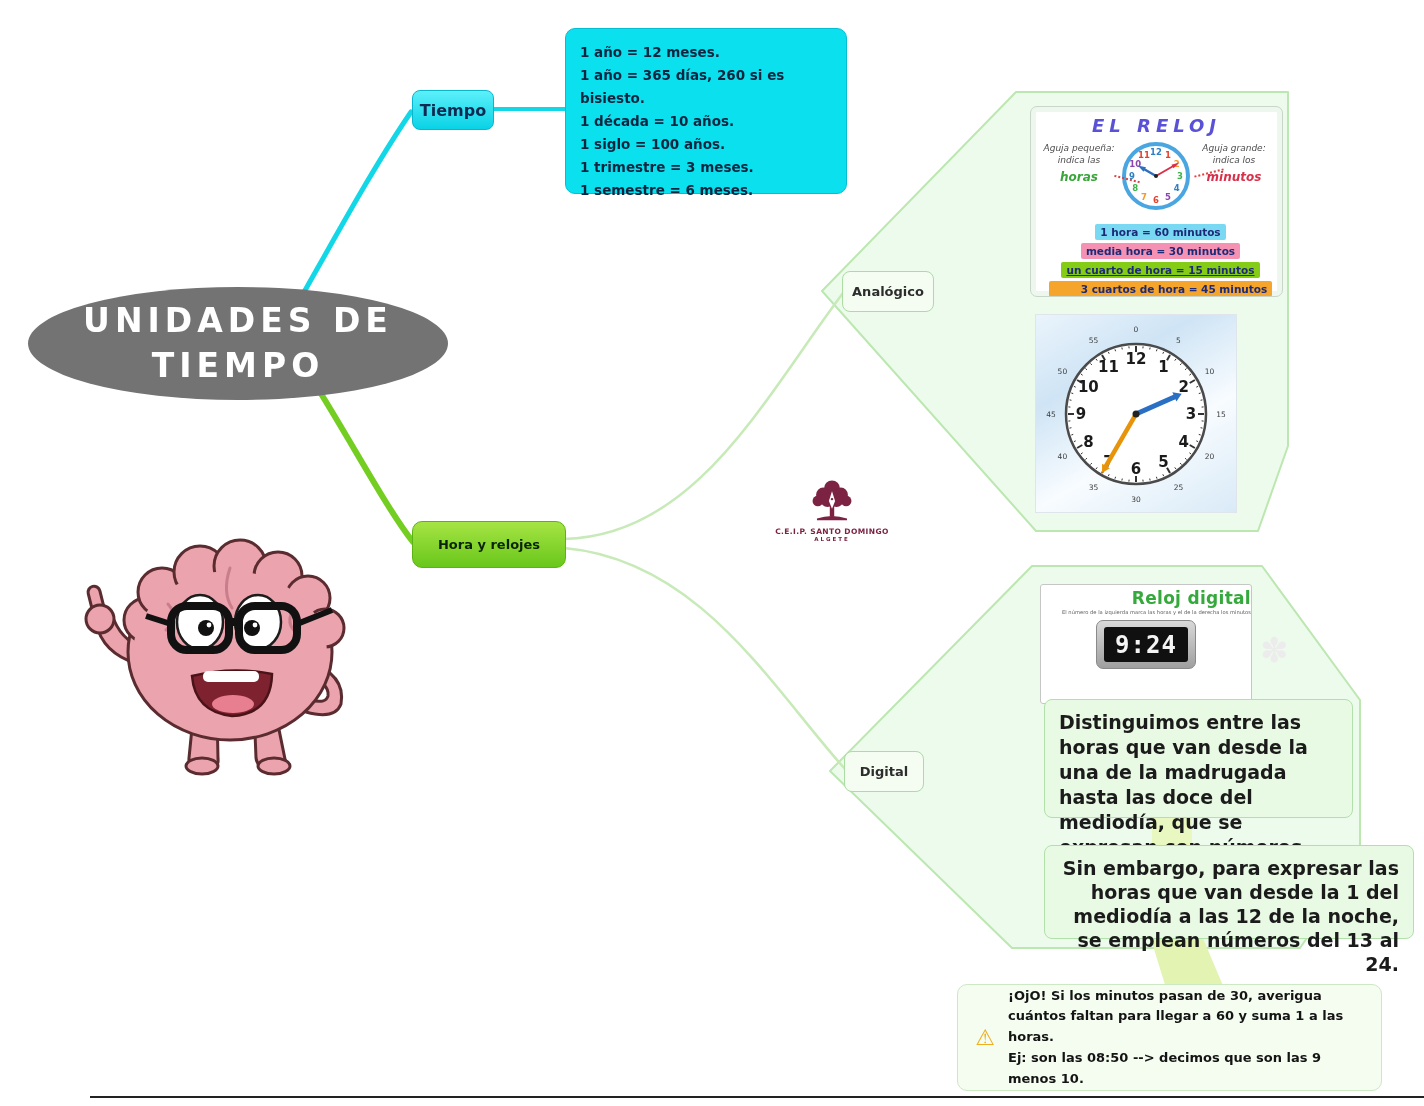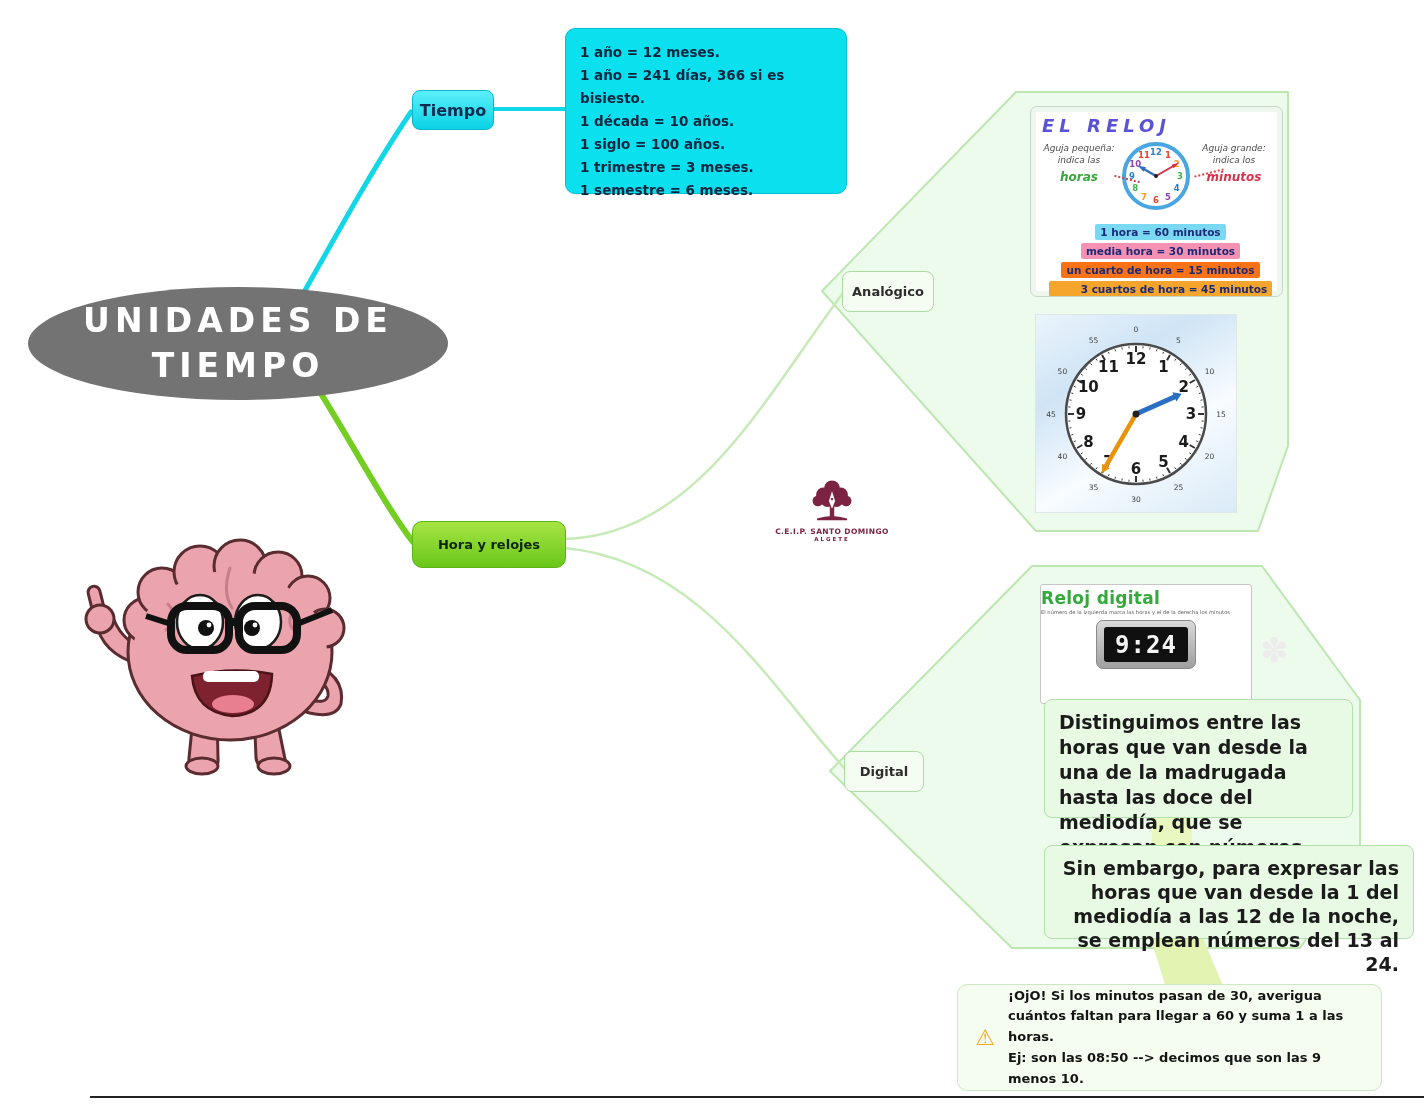--- a/index.html
+++ b/index.html
@@ -26,39 +26,39 @@
 
   
   .facts-box{position:absolute;left:565px;top:28px;width:282px;height:166px;background:#0ae0ee;
     border:1px solid #04bfd4;border-radius:10px;padding:12px 14px;box-sizing:border-box;z-index:3;
     color:#0e2540;font-size:13.5px;font-weight:600;line-height:23px;}
 
   
   .reloj-card{position:absolute;left:1031px;top:107px;width:251px;height:189px;box-sizing:border-box;
     background:#fff;border:5px solid #edf7ed;outline:1px solid #c8d5c8;border-radius:6px;z-index:3;
     padding:2px 6px;}
-  .reloj-title{color:#5a52d6;font-size:18px;font-weight:700;font-style:italic;
+  .reloj-title{text-align:center;color:#5a52d6;font-size:18px;font-weight:700;font-style:italic;
     letter-spacing:5px;margin:1px 0 0 0;}
   .reloj-mid{position:relative;display:flex;justify-content:space-between;align-items:flex-start;height:80px;margin-top:2px;}
   .reloj-side{width:74px;font-size:9px;font-style:italic;color:#4c4c4c;line-height:1.35;text-align:center;padding-top:4px;}
   .word-horas{color:#3aa53a;font-size:12px;font-weight:700;margin-top:3px;}
   .word-minutos{color:#d8304a;font-size:12px;font-weight:700;margin-top:3px;}
   .dot-line{position:absolute;border-top:2px dotted #e04040;}
   .hl-wrap{display:flex;flex-direction:column;align-items:center;margin-top:2px;}
   .hl-wrap > div{margin-top:3px;line-height:1;}
   .hl-chip{font-size:10.5px;font-weight:700;color:#1c2a78;padding:2px 5px;border-radius:2px;white-space:nowrap;margin-left:8px;}
 
   
   .clock-card{position:absolute;left:1035px;top:314px;width:200px;height:197px;z-index:3;
     background:linear-gradient(150deg,#eaf4fc 0%,#cfe4f5 30%,#f8fcff 62%,#d9eaf7 100%);
     border:1px solid #dfe5ea;}
 
   
   .digital-card{position:absolute;left:1040px;top:584px;width:212px;height:120px;background:#fff;
-    border:1px solid #c6c6c6;border-radius:3px;z-index:3;box-sizing:border-box;padding-top:3px;text-align:left;}
+    border:1px solid #c6c6c6;border-radius:3px;z-index:3;box-sizing:border-box;padding-top:3px;text-align:right;}
   .digital-title{color:#35a93c;font-size:17px;font-weight:800;letter-spacing:0.3px;}
   .digital-sub{color:#5d5d5d;font-size:5.2px;white-space:nowrap;overflow:hidden;margin-top:1px;}
   .lcd-frame{margin:5px auto 9px auto;width:98px;height:47px;background:linear-gradient(180deg,#d9d9d9,#9f9f9f);
     border:1px solid #8a8a8a;border-radius:7px;display:flex;align-items:center;justify-content:center;}
   .lcd-screen{width:84px;height:35px;background:#101010;border-radius:3px;display:flex;align-items:center;justify-content:center;
     color:#f4f4f4;font-family:"DejaVu Sans Mono",monospace;font-size:24px;font-weight:700;letter-spacing:1px;}
   .flower{position:absolute;left:1260px;top:630px;font-size:34px;color:#ececec;z-index:2;}
 
   
   .green-box{position:absolute;background:#e9fae4;border:1.5px solid #b2e0aa;border-radius:8px;z-index:3;
@@ -113,21 +113,21 @@
   </div>
   <div class="pill pill-sub pill-analogico">
     <span>Analógico</span>
   </div>
   <div class="pill pill-sub pill-digital">
     <span>Digital</span>
   </div>
 
   <div class="facts-box">
       <div>1 año = 12 meses.</div>
-      <div>1 año = 241 días, 366 si es bisiesto.</div>
+      <div>1 año = 365 días, 260 si es bisiesto.</div>
       <div>1 década = 10 años.</div>
       <div>1 siglo = 100 años.</div>
       <div>1 trimestre = 3 meses.</div>
       <div>1 semestre = 6 meses.</div>
     </div>
 
   <div class="reloj-card">
     <div class="reloj-title">EL RELOJ</div>
     <div class="reloj-mid">
       <div class="reloj-side">
@@ -159,21 +159,21 @@
       <span class="dot-line" style="left:152px;top:34px;width:30px;transform:rotate(-14deg);"></span>
       <div class="reloj-side">
         <div>Aguja grande:</div>
         <div>indica los</div>
         <div class="word-minutos">minutos</div>
       </div>
     </div>
     <div class="hl-wrap">
         <div><span class="hl-chip" style="background: rgb(122, 217, 242);">1 hora = 60 minutos</span></div>
         <div><span class="hl-chip" style="background: rgb(245, 145, 178);">media hora = 30 minutos</span></div>
-        <div><span class="hl-chip" style="background: #f97316;">un cuarto de hora = 15 minutos</span></div>
+        <div><span class="hl-chip" style="background: #84cc16; text-decoration: underline;">un cuarto de hora = 15 minutos</span></div>
         <div><span class="hl-chip" style="background: rgb(245, 164, 44); padding-left: 32px;">3 cuartos de hora = 45 minutos</span></div>
       </div>
   </div>
 
   <div class="clock-card">
     <svg id="big-clock-svg" width="200" height="197">
         <circle cx="100" cy="99" r="70" fill="#fff" stroke="#4a4a4a" stroke-width="2.5"></circle>
         <line x1="100" y1="37" x2="100" y2="31" stroke="#333" stroke-width="2"></line>
         <line x1="106.89887857566512" y1="33.361554905693964" x2="107.10793550220043" y2="31.37251111495742" stroke="#333" stroke-width="1"></line>
         <line x1="113.72217159397212" y1="34.442258351568825" x2="114.13799497560763" y2="32.48596315010121" stroke="#333" stroke-width="1"></line>

